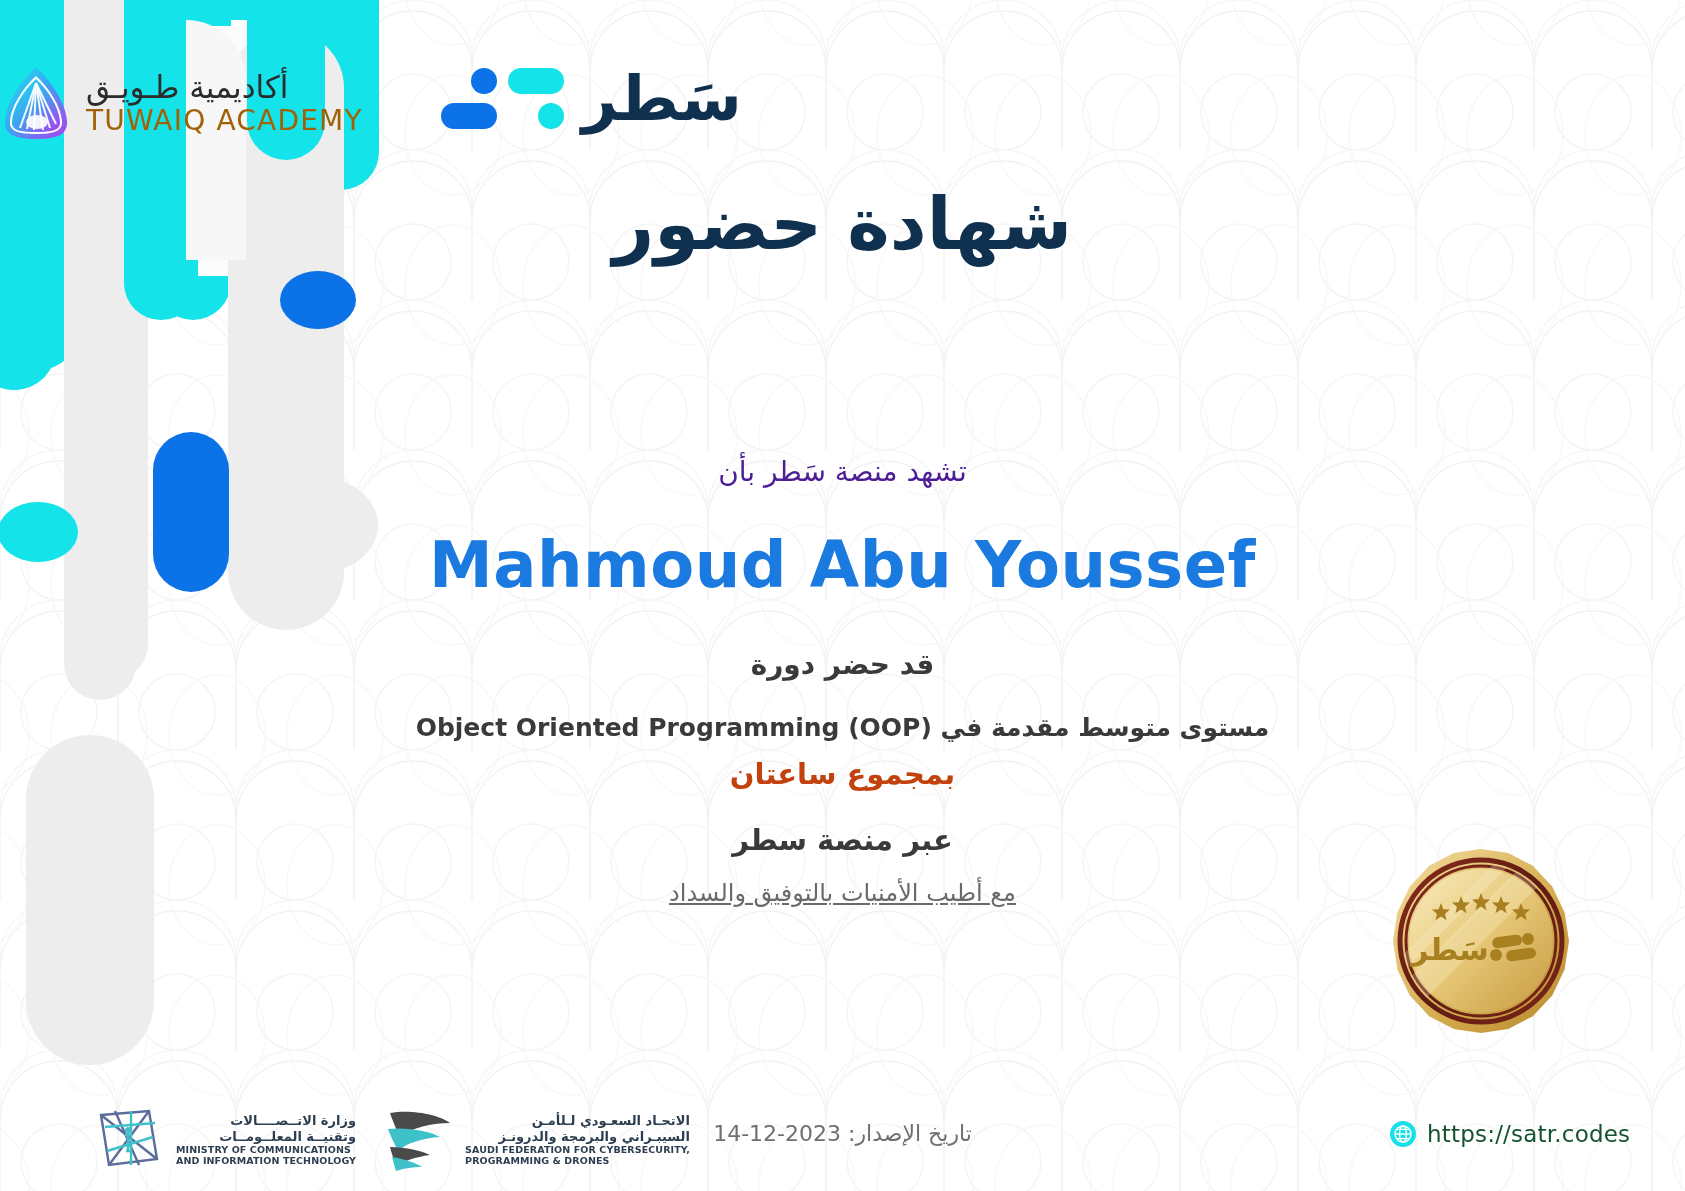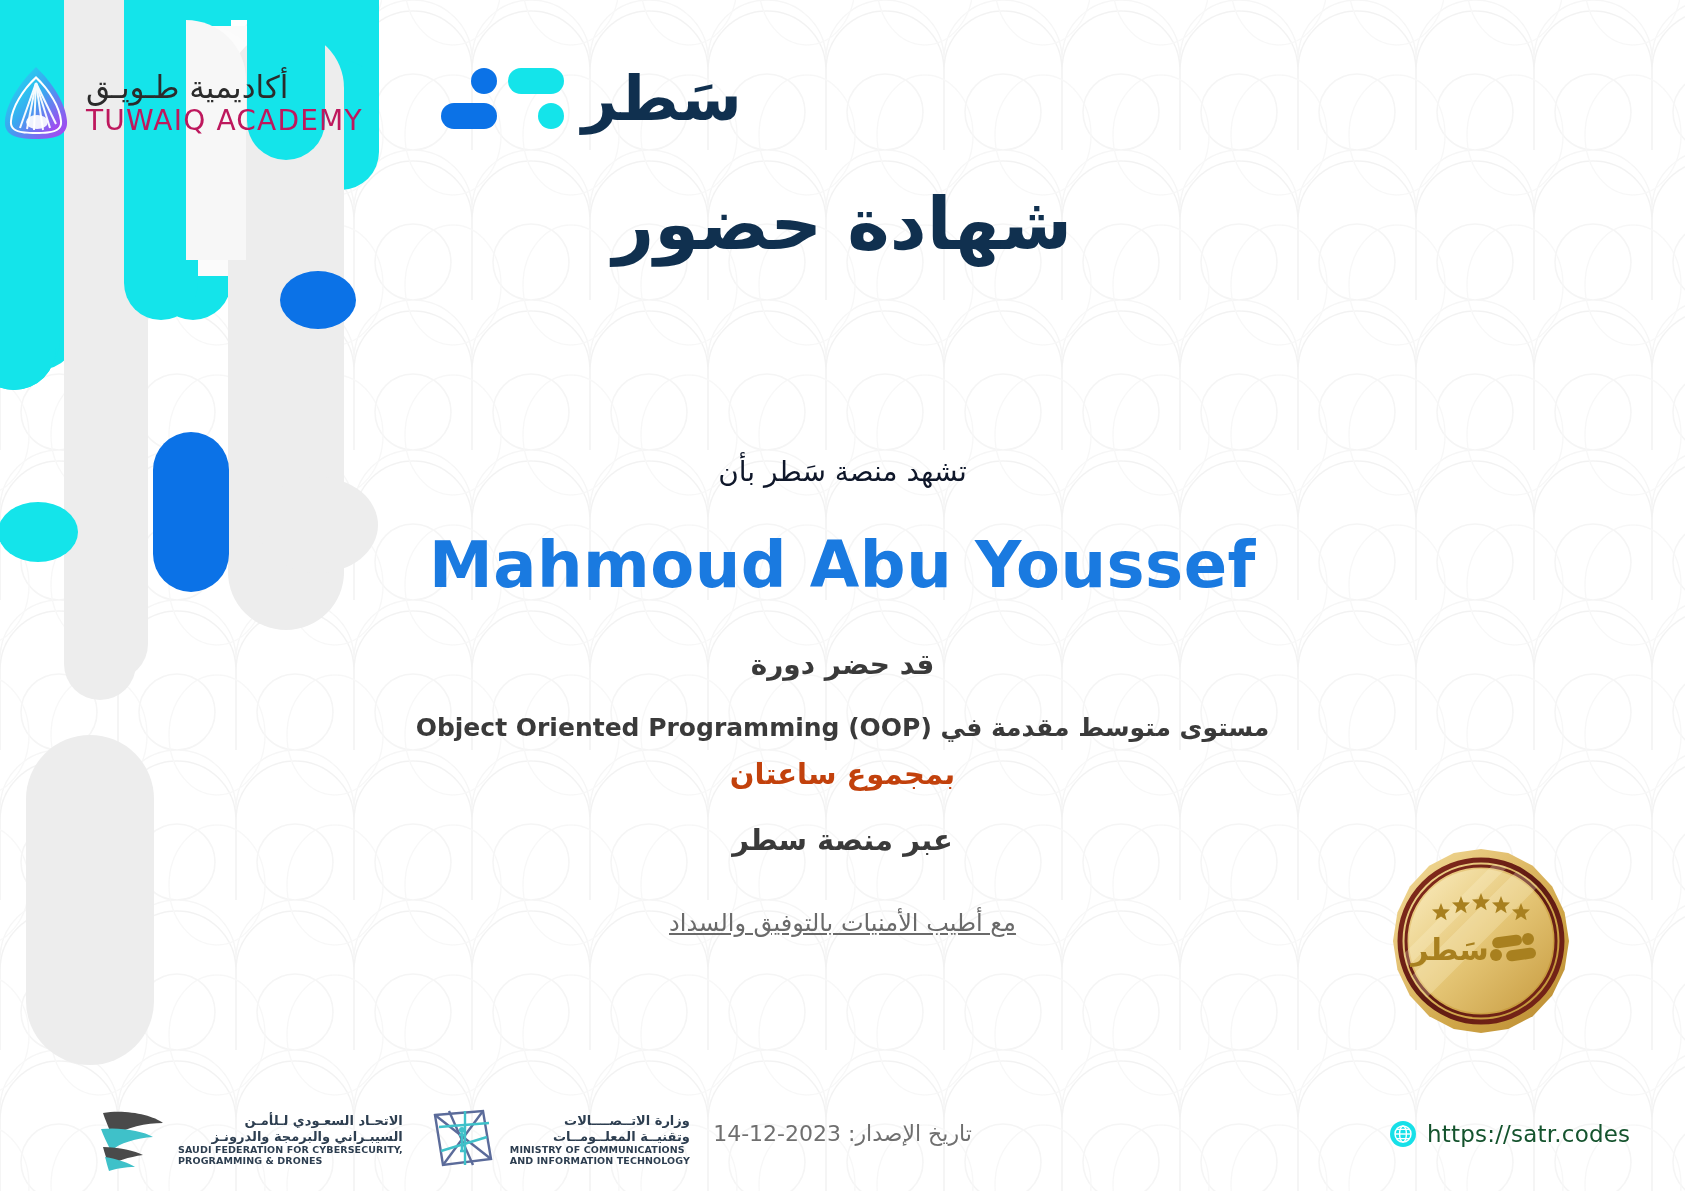--- a/index.html
+++ b/index.html
@@ -45,21 +45,21 @@
     display:flex;align-items:center;gap:34px;
     direction:rtl;
   }
   .tuwaiq-block{display:flex;align-items:center;gap:14px;margin-top:9px;}
   .tuwaiq-txt{display:flex;flex-direction:column;align-items:flex-end;line-height:1.12;}
   .tuwaiq-ar{
     font-size:31px;color:#2b2b2b;font-weight:500;letter-spacing:2px;
     white-space:nowrap;
   }
   .tuwaiq-en{
-    font-size:28px;color:#be185d;font-weight:400;letter-spacing:1.2px;
+    font-size:28px;color:#a16207;font-weight:400;letter-spacing:1.2px;
     white-space:nowrap;direction:ltr;
   }
   .divider-space{width:10px;}
   .satr-block{display:flex;align-items:center;gap:18px;direction:rtl;}
   .satr-word{
     font-size:62px;font-weight:800;color:#10304f;letter-spacing:-1px;
     line-height:1;white-space:nowrap;
   }
   .satr-mark{display:grid;grid-template-columns:auto auto;grid-gap:9px 11px;align-items:center;}
   .m-pill{width:56px;height:26px;border-radius:13px;background:#14e4ea;}
@@ -78,29 +78,29 @@
   }
 
   
   .body-block{
     position:absolute;
     top:455px;left:0;right:0;
     text-align:center;
     z-index:5;
     direction:rtl;
   }
-  .line-intro{font-size:28px;color:#0f172a;font-weight:400;margin-bottom:40px;}
+  .line-intro{font-size:28px;color:#4c1d95;font-weight:400;margin-bottom:40px;}
   .name{
     font-size:64px;font-weight:800;color:#1a7ae0;
     letter-spacing:.5px;direction:ltr;margin-bottom:46px;
   }
   .line-attended{font-size:28px;color:#3a3a3a;font-weight:700;margin-bottom:32px;}
   .line-course{font-size:25px;color:#3a3a3a;font-weight:700;margin-bottom:15px;}
   .line-hours{font-size:29px;color:#c2410c;font-weight:700;margin-bottom:32px;}
-  .line-platform{font-size:29px;color:#3a3a3a;font-weight:700;margin-bottom:52px;}
+  .line-platform{font-size:29px;color:#3a3a3a;font-weight:700;margin-bottom:22px;}
   .line-wishes{font-size:24px;color:#6a6a6a;font-weight:400;text-decoration:underline;}
 
   
   .seal{
     position:absolute;
     left:1388px;top:848px;
     width:186px;height:186px;
     z-index:6;
   }
 
@@ -313,35 +313,20 @@
       <rect x="104" y="88" width="30" height="11" rx="5.5" transform="rotate(-8 119 93)"></rect>
       <circle cx="140" cy="91" r="6"></circle>
       <circle cx="108" cy="107" r="6"></circle>
       <rect x="118" y="101" width="30" height="11" rx="5.5" transform="rotate(-8 133 106)"></rect>
     </g>
   </svg>
 
   <div class="footer-logos">
 
     <div class="logo-unit">
-      <svg width="74" height="66" viewBox="0 0 74 66" aria-hidden="true">
-        <path d="M8 6 C30 2 58 8 68 16 C52 16 30 20 18 30 C14 22 10 12 8 6 Z" fill="#4a4a4a"></path>
-        <path d="M6 22 C26 20 48 24 58 30 C42 31 24 36 16 44 C12 36 8 28 6 22 Z" fill="#3fc1c9"></path>
-        <path d="M8 40 C24 40 40 44 48 48 C34 50 20 54 14 60 C12 52 9 45 8 40 Z" fill="#4a4a4a"></path>
-        <path d="M10 50 C22 52 34 56 40 60 C30 60 20 62 14 64 C12 58 11 53 10 50 Z" fill="#3fc1c9"></path>
-      </svg>
-      <div class="logo-text">
-        <span class="lt-ar">الاتحـاد السعـودي لـلأمـن</span>
-        <span class="lt-ar2">السيبـراني والبرمجة والدرونـز</span>
-        <span class="lt-en">SAUDI FEDERATION FOR CYBERSECURITY,</span>
-        <span class="lt-en">PROGRAMMING &amp; DRONES</span>
-      </div>
-    </div>
-
-    <div class="logo-unit">
       <svg width="72" height="66" viewBox="0 0 72 66" aria-hidden="true">
         <g fill="none" stroke="#5b6b9a" stroke-width="2.4">
           <path d="M6 8 L54 4 L62 52 L14 58 Z"></path>
           <path d="M6 8 L62 52"></path>
           <path d="M54 4 L14 58"></path>
           <path d="M20 4 L44 58"></path>
         </g>
         <g fill="none" stroke="#3fc1c9" stroke-width="2.4">
           <path d="M10 20 L60 16"></path>
           <path d="M36 4 L36 58"></path>
@@ -351,20 +336,35 @@
         <circle cx="33" cy="23" r="3" fill="#3fc1c9"></circle>
       </svg>
       <div class="logo-text">
         <span class="lt-ar">وزارة الاتــصــــالات</span>
         <span class="lt-ar2">وتقنيــة المعلــومــات</span>
         <span class="lt-en">MINISTRY OF COMMUNICATIONS</span>
         <span class="lt-en">AND INFORMATION TECHNOLOGY</span>
       </div>
     </div>
 
+    <div class="logo-unit">
+      <svg width="74" height="66" viewBox="0 0 74 66" aria-hidden="true">
+        <path d="M8 6 C30 2 58 8 68 16 C52 16 30 20 18 30 C14 22 10 12 8 6 Z" fill="#4a4a4a"></path>
+        <path d="M6 22 C26 20 48 24 58 30 C42 31 24 36 16 44 C12 36 8 28 6 22 Z" fill="#3fc1c9"></path>
+        <path d="M8 40 C24 40 40 44 48 48 C34 50 20 54 14 60 C12 52 9 45 8 40 Z" fill="#4a4a4a"></path>
+        <path d="M10 50 C22 52 34 56 40 60 C30 60 20 62 14 64 C12 58 11 53 10 50 Z" fill="#3fc1c9"></path>
+      </svg>
+      <div class="logo-text">
+        <span class="lt-ar">الاتحـاد السعـودي لـلأمـن</span>
+        <span class="lt-ar2">السيبـراني والبرمجة والدرونـز</span>
+        <span class="lt-en">SAUDI FEDERATION FOR CYBERSECURITY,</span>
+        <span class="lt-en">PROGRAMMING &amp; DRONES</span>
+      </div>
+    </div>
+
   </div>
 
   <div class="issue-date">تاريخ الإصدار: 2023-12-14</div>
 
   <div class="url-block">
     <svg width="26" height="26" viewBox="0 0 26 26" aria-hidden="true">
       <circle cx="13" cy="13" r="13" fill="#17e0e8"></circle>
       <g stroke="#ffffff" stroke-width="1.4" fill="none">
         <circle cx="13" cy="13" r="8"></circle>
         <ellipse cx="13" cy="13" rx="3.4" ry="8"></ellipse>

